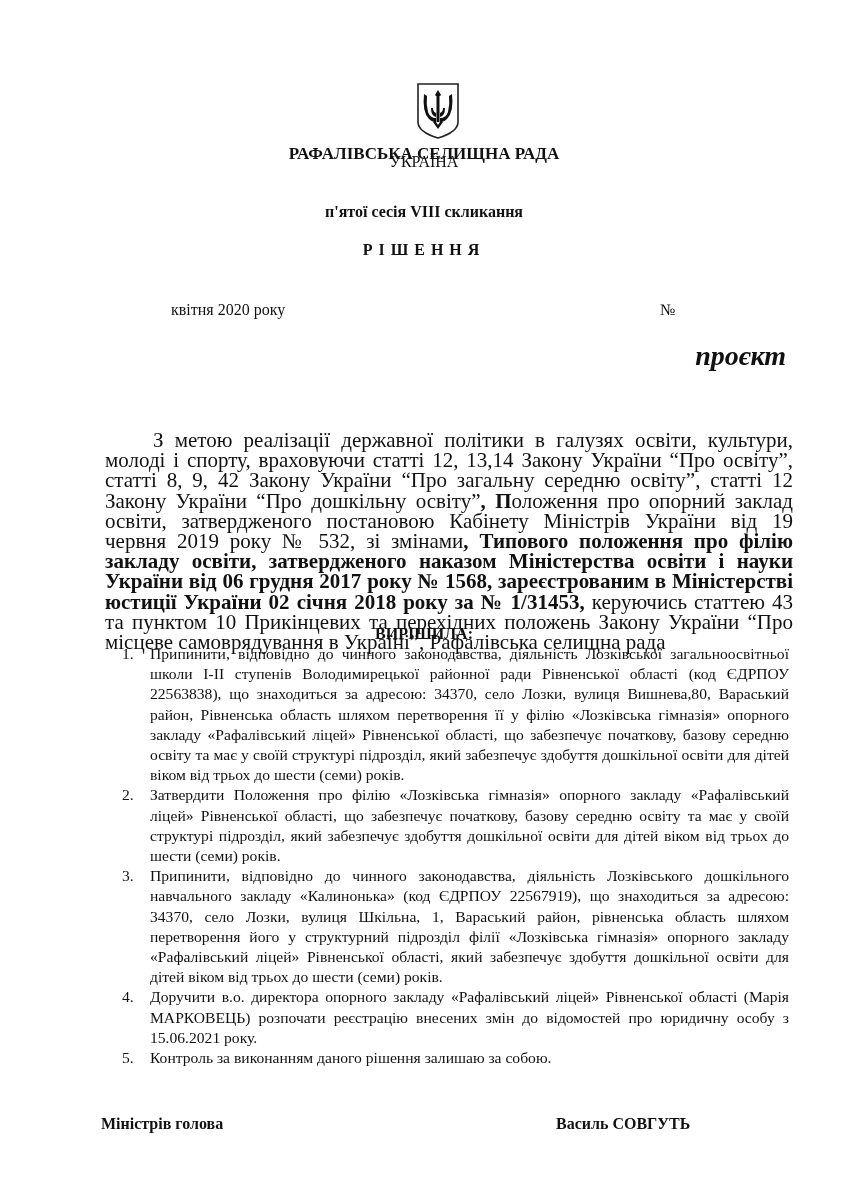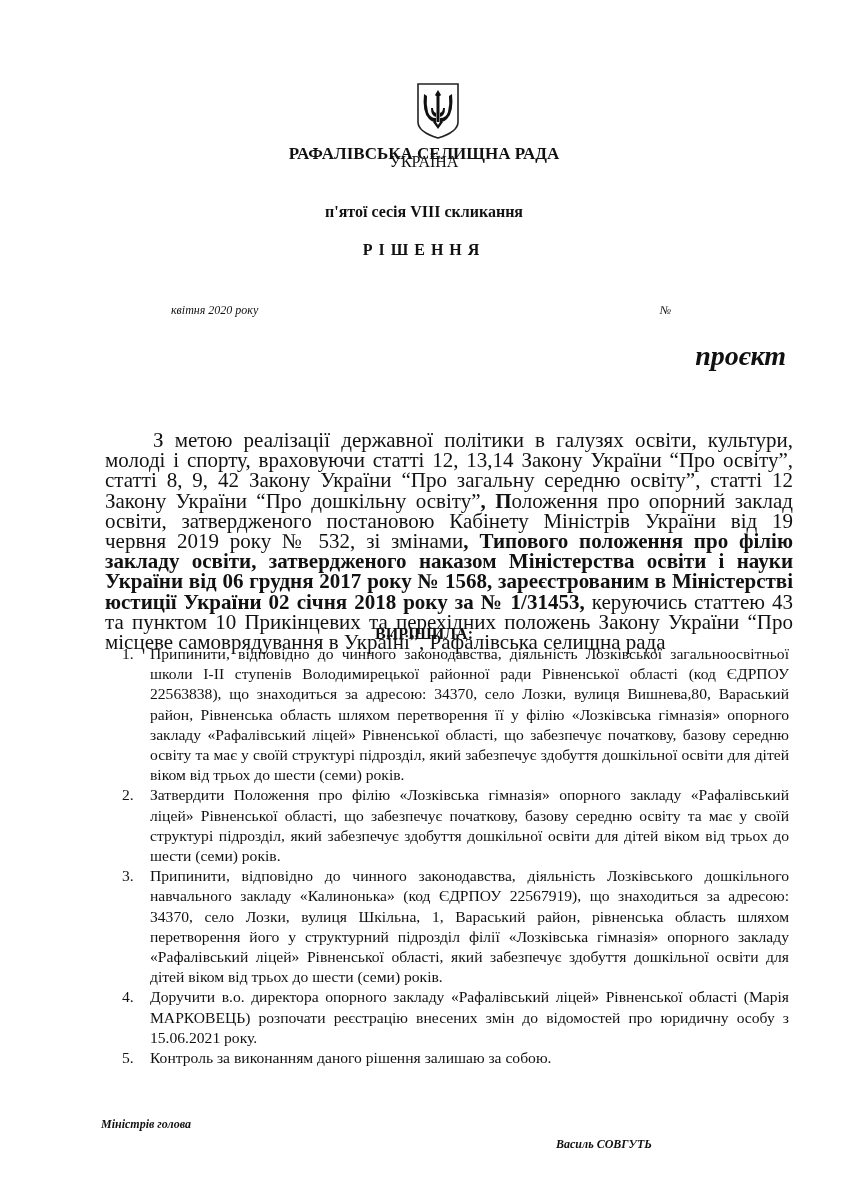--- a/index.html
+++ b/index.html
@@ -3,21 +3,21 @@
   <meta charset="utf-8">
   <style>
     html, body { margin: 0; padding: 0; background: #ffffff; }
     body { width: 848px; height: 1200px; position: relative; overflow: hidden;
       font-family: "Liberation Serif", "DejaVu Serif", serif; color: #111; }
     .page { position: absolute; left: 0; top: 0; width: 848px; height: 1200px; }
     .emblem { position: absolute; left: 415px; top: 82px; width: 46px; height: 58px; }
     .hdr { position: absolute; left: 0; width: 848px; text-align: center; font-size: 16px; line-height: 20px; }
     .b { font-weight: bold; }
     .title { letter-spacing: 6px; font-weight: bold; font-size: 16px; }
-    .abs { position: absolute; font-size: 12px; line-height: 20px; font-style: italic; }
+    .abs { position: absolute; font-size: 16px; line-height: 20px; }
     .para { position: absolute; left: 105px; width: 688px; font-size: 21px; line-height: 20.2px; text-align: justify; }
     .para .ind { display: inline-block; width: 48px; }
     .list { position: absolute; left: 122px; width: 667px; margin: 0; padding: 0; list-style: none; font-size: 15.6px; line-height: 20.2px; }
     .list li { position: relative; padding-left: 28px; text-align: justify; margin: 0; }
     .list li .num { position: absolute; left: 0; top: 0; }
     .proekt { position: absolute; right: 62px; top: 340px; font-style: italic; font-weight: bold; font-size: 28px; }
   </style>
 </head>
 <body>
 
@@ -51,14 +51,14 @@
 
   <ol class="list" style="top:644px;">
     <li><span class="num">1.</span><span>Припинити,   відповідно до чинного законодавства,   діяльність Лозківської загальноосвітньої школи І-ІІ ступенів Володимирецької районної ради Рівненської області (код ЄДРПОУ   22563838), що знаходиться за адресою: 34370, село Лозки, вулиця Вишнева,80, Вараський район, Рівненська область шляхом перетворення її у філію «Лозківська гімназія»  опорного закладу «Рафалівський ліцей» Рівненської області,  що забезпечує початкову, базову середню освіту та має у своїй структурі підрозділ, який забезпечує здобуття дошкільної освіти для дітей віком від трьох до шести (семи) років.</span></li>
     <li><span class="num">2.</span><span>Затвердити Положення про філію «Лозківська гімназія»   опорного закладу «Рафалівський ліцей» Рівненської області,  що забезпечує початкову, базову середню освіту та має у своїй структурі підрозділ, який забезпечує здобуття дошкільної освіти для дітей віком від трьох до шести (семи) років.</span></li>
     <li><span class="num">3.</span><span>Припинити,   відповідно до чинного законодавства,   діяльність Лозківського дошкільного навчального закладу «Калинонька» (код ЄДРПОУ 22567919), що знаходиться за адресою: 34370, село Лозки, вулиця Шкільна, 1, Вараський район, рівненська область                    шляхом перетворення його у структурний підрозділ філії «Лозківська гімназія»  опорного закладу «Рафалівський ліцей» Рівненської області,  який забезпечує здобуття дошкільної освіти для дітей віком від трьох до шести (семи) років.</span></li>
     <li><span class="num">4.</span><span>Доручити в.о. директора опорного закладу «Рафалівський ліцей»  Рівненської області (Марія МАРКОВЕЦЬ)   розпочати реєстрацію внесених змін до відомостей про юридичну особу з 15.06.2021 року.</span></li>
     <li><span class="num">5.</span><span>Контроль за виконанням даного рішення залишаю за собою.</span></li>
   </ol>
 
   <div class="abs b" style="left:101px; top:1114px;">Міністрів   голова</div>
-  <div class="abs b" style="left:556px; top:1114px;margin-top:20px;">Василь СОВГУТЬ</div>
+  <div class="abs b" style="left:556px; top:1114px;">Василь СОВГУТЬ</div>
 </div>
 
 </body></html>

